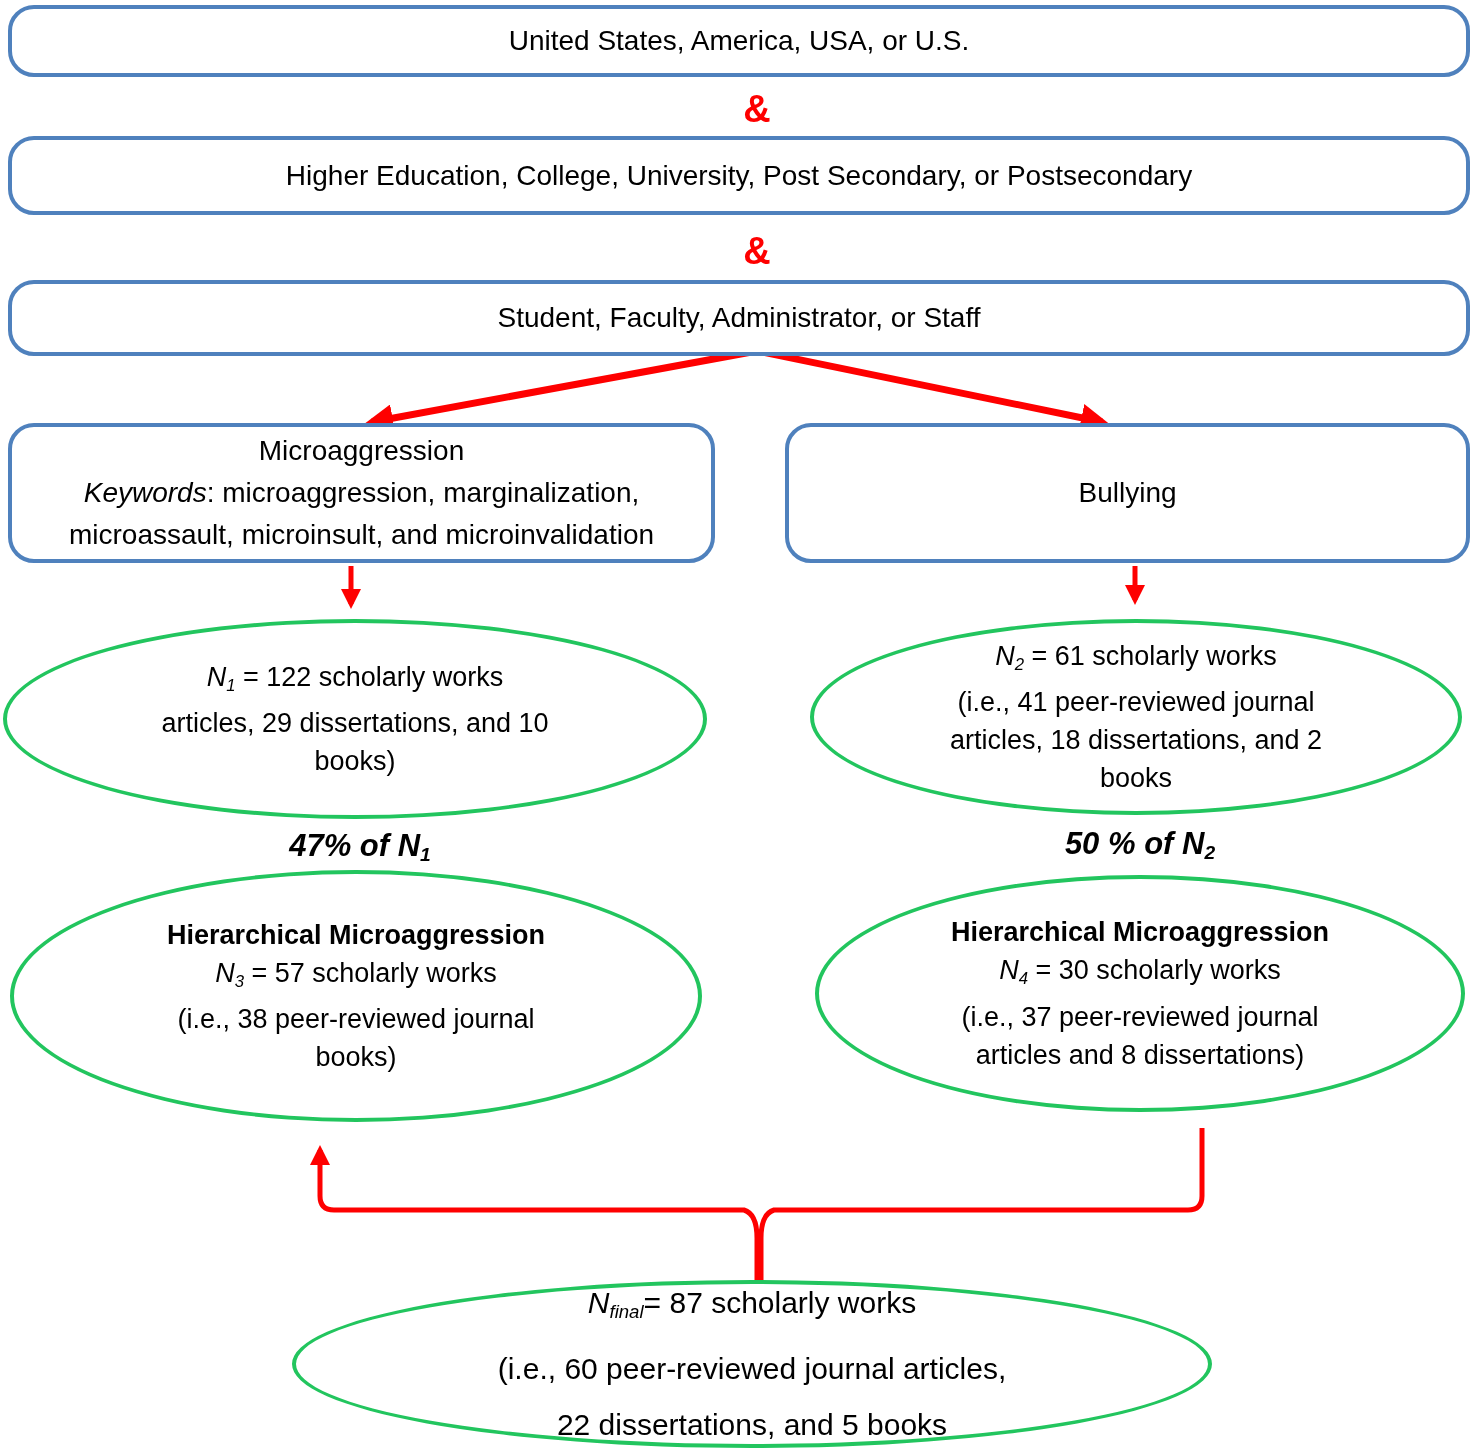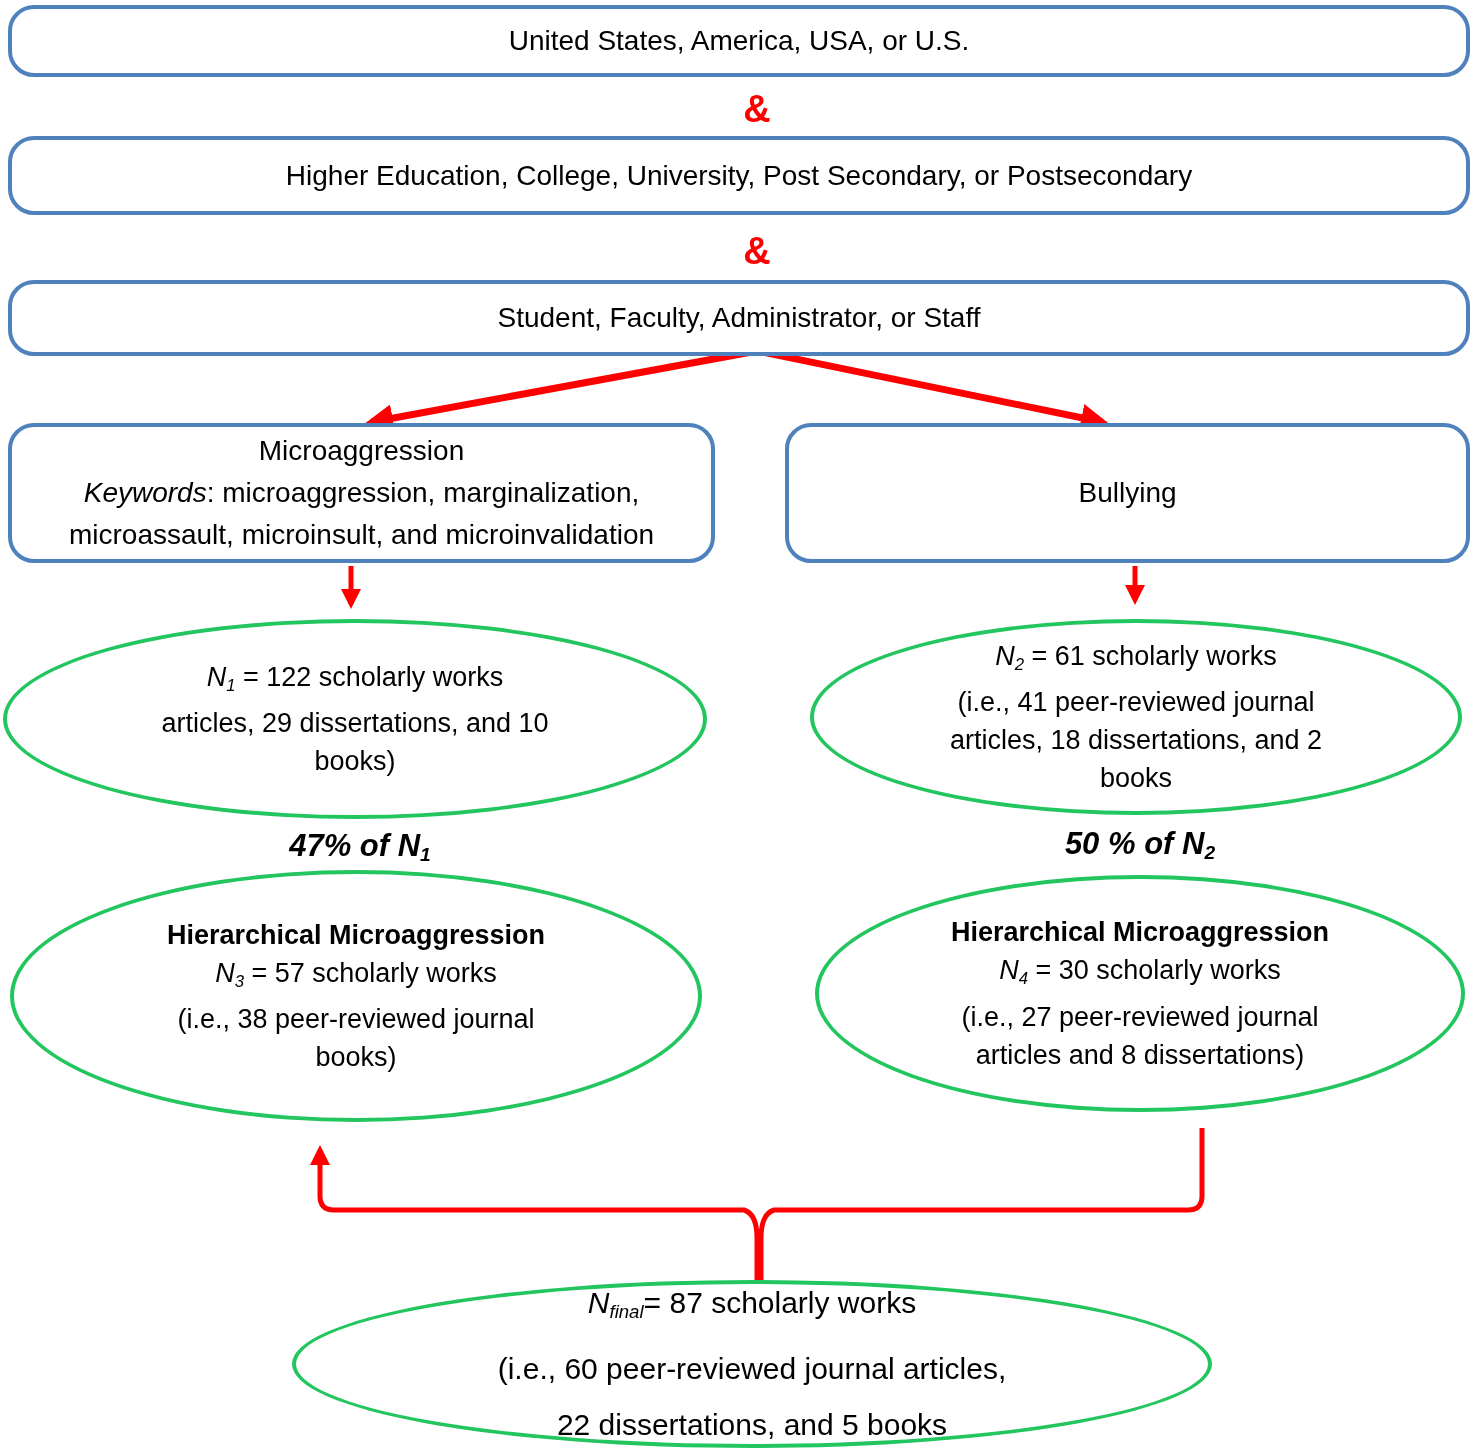--- a/index.html
+++ b/index.html
@@ -111,21 +111,21 @@
     </div>
     <div class="line">(i.e., 38 peer-reviewed journal</div>
     <div class="line">books)</div>
   </div>
 
   <div class="ellipse" style="left:815px;top:875px;width:650px;height:237px">
     <div class="line bold">Hierarchical Microaggression</div>
     <div class="line">
       <span class="nvar">N</span><span class="nvar sub">4</span><span> = 30 scholarly works</span>
     </div>
-    <div class="line">(i.e., 27 peer-reviewed journal</div>
+    <div class="line">(i.e., 37 peer-reviewed journal</div>
     <div class="line">articles and 8 dissertations)</div>
   </div>
 
   <div class="ellipse final" style="left:292px;top:1280px;width:920px;height:168px">
     <div class="line">
       <span class="nvar">N</span><span class="nvar sub">final</span><span>= 87 scholarly works</span>
     </div>
     <div class="line">(i.e., 60 peer-reviewed journal articles,</div>
     <div class="line">22 dissertations, and 5 books</div>
   </div>

